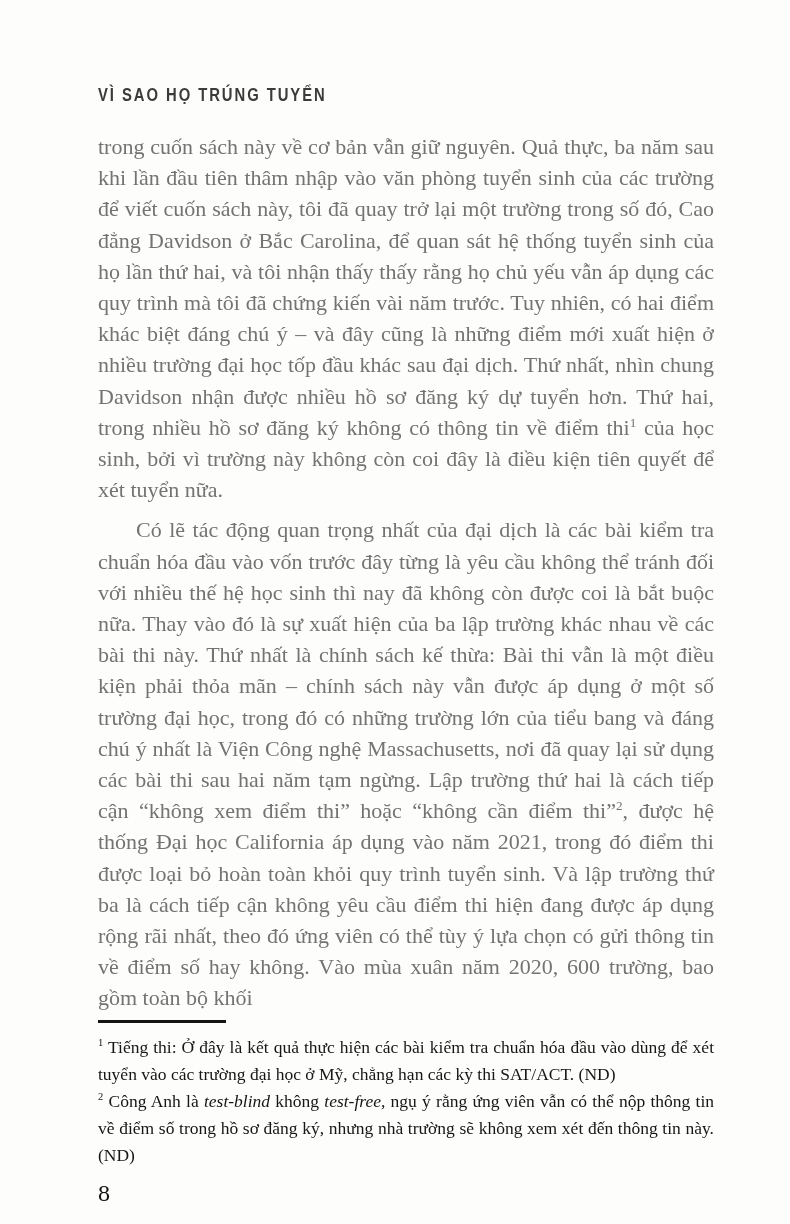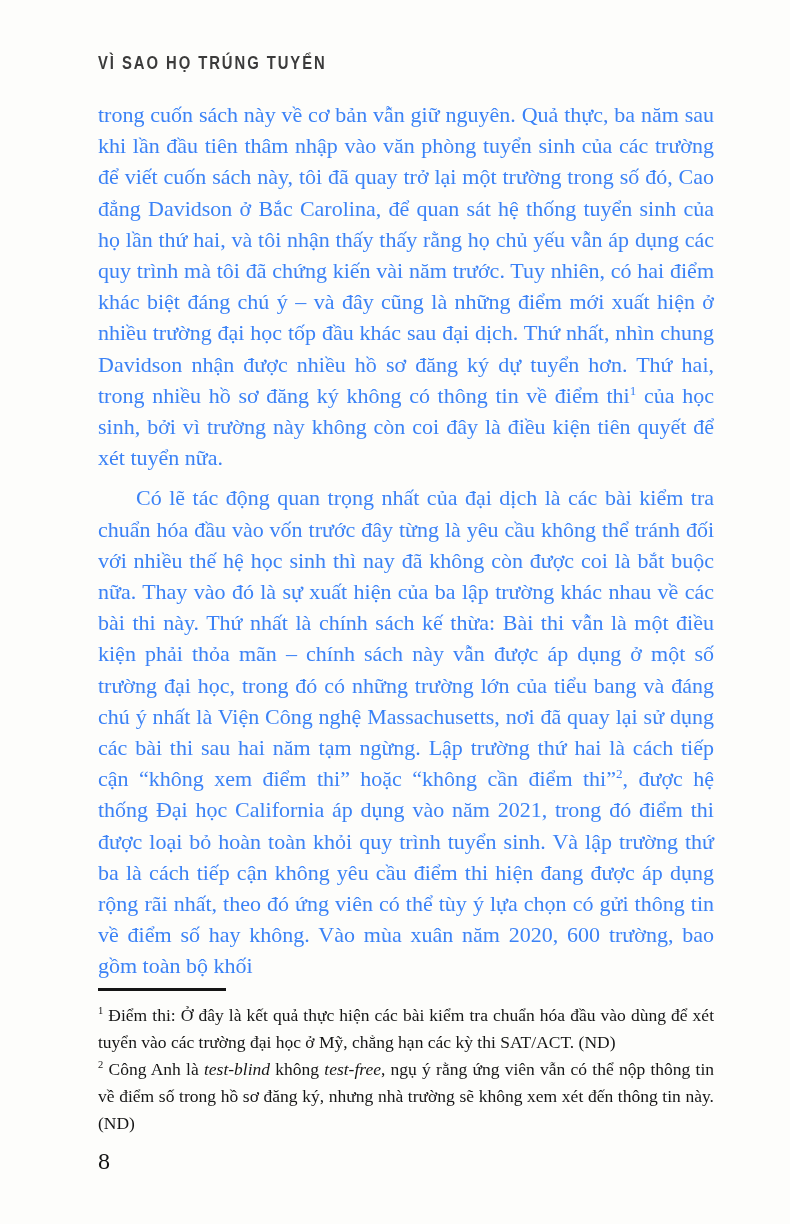--- a/index.html
+++ b/index.html
@@ -10,20 +10,21 @@
     background: #fdfdfb;
     position: relative;
     overflow: hidden;
     font-family: "Liberation Serif", serif;
   }
   .page {
     position: absolute;
     inset: 0;
     width: 790px;
     height: 1092px;
+    margin-top: 32px;
   }
   .running-header {
     position: absolute;
     left: 98px;
     top: 52px;
     font-family: "Liberation Sans", sans-serif;
     font-weight: 600;
     font-size: 19px;
     letter-spacing: 2.5px;
     color: #3b3b3b;
@@ -31,21 +32,21 @@
     transform-origin: left center;
     white-space: nowrap;
   }
   .body-text {
     position: absolute;
     left: 98px;
     top: 99px;
     width: 616px;
     font-size: 22px;
     line-height: 31.2px;
-    color: #3b82f6;
+    color: #737373;
     text-align: justify;
   }
   .para { text-align: justify; }
   .para-2 {
     margin-top: 9px;
     text-indent: 38px;
   }
   sup.fn-ref {
     font-size: 60%;
     vertical-align: super;
@@ -87,20 +88,20 @@
 
   <div class="body-text">
     <p class="para para-1"><span>trong cuốn sách này về cơ bản vẫn giữ nguyên. Quả thực, ba năm sau khi lần đầu tiên thâm nhập vào văn phòng tuyển sinh của các trường để viết cuốn sách này, tôi đã quay trở lại một trường trong số đó, Cao đẳng Davidson ở Bắc Carolina, để quan sát hệ thống tuyển sinh của họ lần thứ hai, và tôi nhận thấy thấy rằng họ chủ yếu vẫn áp dụng các quy trình mà tôi đã chứng kiến vài năm trước. Tuy nhiên, có hai điểm khác biệt đáng chú ý – và đây cũng là những điểm mới xuất hiện ở nhiều trường đại học tốp đầu khác sau đại dịch. Thứ nhất, nhìn chung Davidson nhận được nhiều hồ sơ đăng ký dự tuyển hơn. Thứ hai, trong nhiều hồ sơ đăng ký không có thông tin về điểm thi</span><sup class="fn-ref">1</sup><span> của học sinh, bởi vì trường này không còn coi đây là điều kiện tiên quyết để xét tuyển nữa.</span></p>
 
     <p class="para para-2"><span>Có lẽ tác động quan trọng nhất của đại dịch là các bài kiểm tra chuẩn hóa đầu vào vốn trước đây từng là yêu cầu không thể tránh đối với nhiều thế hệ học sinh thì nay đã không còn được coi là bắt buộc nữa. Thay vào đó là sự xuất hiện của ba lập trường khác nhau về các bài thi này. Thứ nhất là chính sách kế thừa: Bài thi vẫn là một điều kiện phải thỏa mãn – chính sách này vẫn được áp dụng ở một số trường đại học, trong đó có những trường lớn của tiểu bang và đáng chú ý nhất là Viện Công nghệ Massachusetts, nơi đã quay lại sử dụng các bài thi sau hai năm tạm ngừng. Lập trường thứ hai là cách tiếp cận “không xem điểm thi” hoặc “không cần điểm thi”</span><sup class="fn-ref">2</sup><span>, được hệ thống Đại học California áp dụng vào năm 2021, trong đó điểm thi được loại bỏ hoàn toàn khỏi quy trình tuyển sinh. Và lập trường thứ ba là cách tiếp cận không yêu cầu điểm thi hiện đang được áp dụng rộng rãi nhất, theo đó ứng viên có thể tùy ý lựa chọn có gửi thông tin về điểm số hay không. Vào mùa xuân năm 2020, 600 trường, bao gồm toàn bộ khối</span></p>
   </div>
 
   <div class="footnotes">
     <div class="fn-rule"></div>
 
-    <p class="footnote"><sup class="fn-ref">1</sup><span> Điểm thi: Ở đây là kết quả thực hiện các bài kiểm tra chuẩn hóa đầu vào dùng để xét tuyển vào các trường đại học ở Mỹ, chẳng hạn các kỳ thi SAT/ACT. (ND)</span></p>
+    <p class="footnote"><sup class="fn-ref">1</sup><span> Tiếng thi: Ở đây là kết quả thực hiện các bài kiểm tra chuẩn hóa đầu vào dùng để xét tuyển vào các trường đại học ở Mỹ, chẳng hạn các kỳ thi SAT/ACT. (ND)</span></p>
 
     <p class="footnote"><sup class="fn-ref">2</sup><span> Công Anh là </span><span class="italic">test-blind</span><span> không </span><span class="italic">test-free</span><span>, ngụ ý rằng ứng viên vẫn có thể nộp thông tin về điểm số trong hồ sơ đăng ký, nhưng nhà trường sẽ không xem xét đến thông tin này. (ND)</span></p>
   </div>
 
   <div class="page-number">8</div>
 
 </div>
 
 </body></html>

